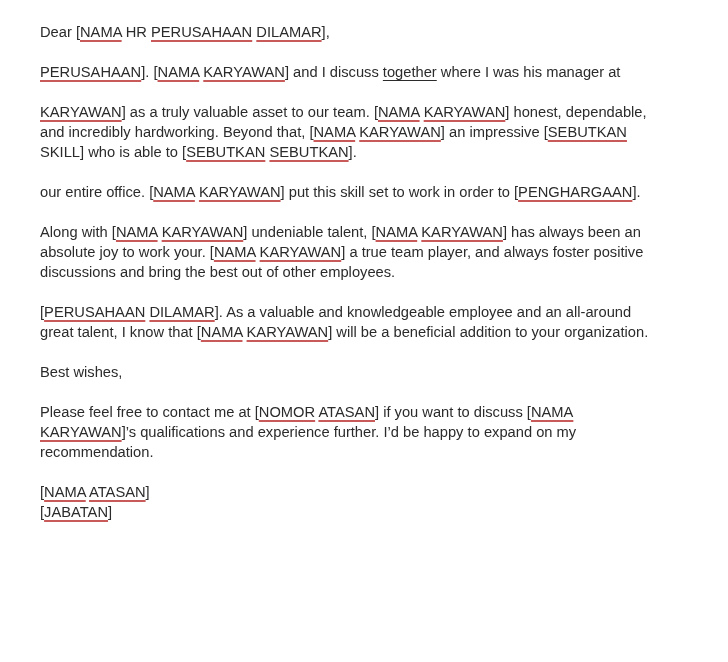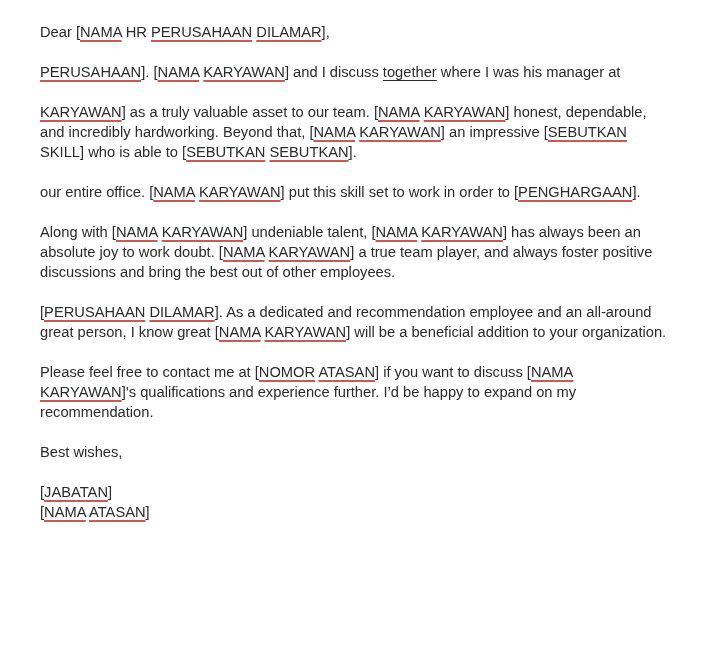--- a/index.html
+++ b/index.html
@@ -64,33 +64,33 @@
       <div class="para">
         <div class="line"><span class="mark-spell">KARYAWAN</span><span>] as a truly valuable asset to our team. [</span><span class="mark-spell">NAMA</span><span> </span><span class="mark-spell">KARYAWAN</span><span>] honest, dependable,</span></div>
         <div class="line"><span>and incredibly hardworking. Beyond that, [</span><span class="mark-spell">NAMA</span><span> </span><span class="mark-spell">KARYAWAN</span><span>] an impressive [</span><span class="mark-spell">SEBUTKAN</span></div>
         <div class="line"><span>SKILL] who is able to [</span><span class="mark-spell">SEBUTKAN</span><span> </span><span class="mark-spell">SEBUTKAN</span><span>].</span></div>
       </div>
       <div class="para">
         <div class="line"><span>our entire office. [</span><span class="mark-spell">NAMA</span><span> </span><span class="mark-spell">KARYAWAN</span><span>] put this skill set to work in order to [</span><span class="mark-spell">PENGHARGAAN</span><span>].</span></div>
       </div>
       <div class="para">
         <div class="line"><span>Along with [</span><span class="mark-spell">NAMA</span><span> </span><span class="mark-spell">KARYAWAN</span><span>] undeniable talent, [</span><span class="mark-spell">NAMA</span><span> </span><span class="mark-spell">KARYAWAN</span><span>] has always been an</span></div>
-        <div class="line"><span>absolute joy to work doubt. [</span><span class="mark-spell">NAMA</span><span> </span><span class="mark-spell">KARYAWAN</span><span>] a true team player, and always foster positive</span></div>
+        <div class="line"><span>absolute joy to work your. [</span><span class="mark-spell">NAMA</span><span> </span><span class="mark-spell">KARYAWAN</span><span>] a true team player, and always foster positive</span></div>
         <div class="line"><span>discussions and bring the best out of other employees.</span></div>
       </div>
       <div class="para">
-        <div class="line"><span>[</span><span class="mark-spell">PERUSAHAAN</span><span> </span><span class="mark-spell">DILAMAR</span><span>]. As a dedicated and recommendation employee and an all-around</span></div>
-        <div class="line"><span>great person, I know great [</span><span class="mark-spell">NAMA</span><span> </span><span class="mark-spell">KARYAWAN</span><span>] will be a beneficial addition to your organization.</span></div>
+        <div class="line"><span>[</span><span class="mark-spell">PERUSAHAAN</span><span> </span><span class="mark-spell">DILAMAR</span><span>]. As a valuable and knowledgeable employee and an all-around</span></div>
+        <div class="line"><span>great talent, I know that [</span><span class="mark-spell">NAMA</span><span> </span><span class="mark-spell">KARYAWAN</span><span>] will be a beneficial addition to your organization.</span></div>
+      </div>
+      <div class="para">
+        <div class="line"><span>Best wishes,</span></div>
       </div>
       <div class="para">
         <div class="line"><span>Please feel free to contact me at [</span><span class="mark-spell">NOMOR</span><span> </span><span class="mark-spell">ATASAN</span><span>] if you want to discuss [</span><span class="mark-spell">NAMA</span></div>
         <div class="line"><span class="mark-spell">KARYAWAN</span><span>]’s qualifications and experience further. I’d be happy to expand on my</span></div>
         <div class="line"><span>recommendation.</span></div>
       </div>
       <div class="para">
-        <div class="line"><span>Best wishes,</span></div>
-      </div>
-      <div class="para">
+        <div class="line"><span>[</span><span class="mark-spell">NAMA</span><span> </span><span class="mark-spell">ATASAN</span><span>]</span></div>
         <div class="line"><span>[</span><span class="mark-spell">JABATAN</span><span>]</span></div>
-        <div class="line"><span>[</span><span class="mark-spell">NAMA</span><span> </span><span class="mark-spell">ATASAN</span><span>]</span></div>
       </div>
     </div>
 </div>
 
 </body></html>

